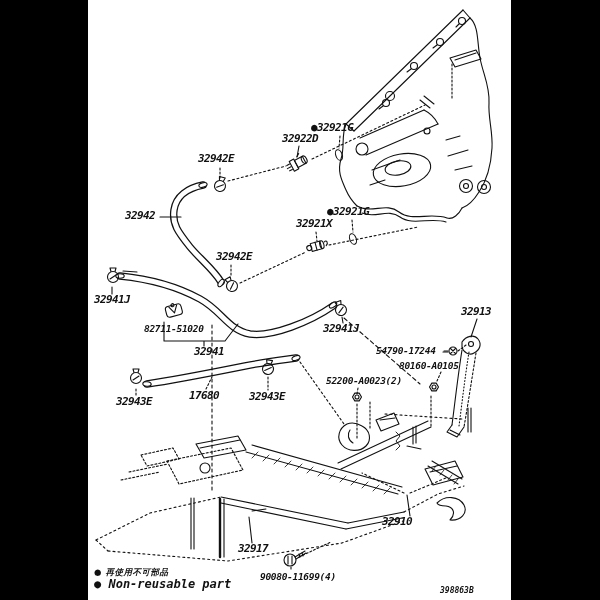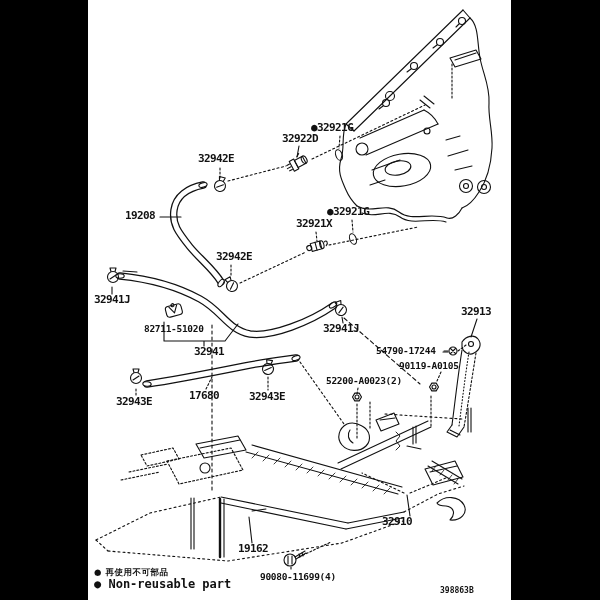--- a/index.html
+++ b/index.html
@@ -1,21 +1,21 @@
 <!DOCTYPE html>
 <html><head>
 <meta charset="utf-8">
 <style>
   html,body{margin:0;padding:0}
   body{width:600px;height:600px;background:#000;position:relative;overflow:hidden;
        font-family:"DejaVu Sans Mono","Liberation Mono",monospace;}
   svg{position:absolute;left:0;top:0}
   .lbl{position:absolute;font-weight:bold;font-size:11px;letter-spacing:-0.6px;
        color:#111;white-space:nowrap;line-height:11px;
-       font-family:"DejaVu Sans Mono","Liberation Mono",monospace;}
+       font-family:"DejaVu Sans Mono","Liberation Mono",monospace;font-style:italic;}
   .sm{font-size:9.5px;letter-spacing:-0.3px}
   .jp{font-size:8.5px;letter-spacing:0.5px;font-family:"DejaVu Sans",sans-serif}
   .en{font-size:12px;letter-spacing:0}
   .tiny{font-size:8px;letter-spacing:0}
 </style>
 </head>
 <body>
 
 <svg width="600" height="600" viewBox="0 0 600 600">
   <rect x="0" y="0" width="600" height="600" fill="#000"></rect>
@@ -248,34 +248,34 @@
       <path d="M344,318 L420,384" stroke-dasharray="4 3"></path>
       <path d="M212,325 L212,492" stroke-dasharray="3 3"></path>
       <path d="M458,351 L466,345" stroke-dasharray="2 2"></path>
     </g>
   </g>
 </svg>
 
 <span class="lbl" style="left:311px;top:122px">●32921G</span>
 <span class="lbl" style="left:282px;top:133px">32922D</span>
 <span class="lbl" style="left:198px;top:153px">32942E</span>
-<span class="lbl" style="left:125px;top:210px">19208</span>
+<span class="lbl" style="left:125px;top:210px">32942</span>
 <span class="lbl" style="left:327px;top:206px">●32921G</span>
 <span class="lbl" style="left:296px;top:218px">32921X</span>
 <span class="lbl" style="left:216px;top:251px">32942E</span>
 <span class="lbl" style="left:94px;top:294px">32941J</span>
 <span class="lbl sm" style="left:144px;top:323px">82711-51020</span>
 <span class="lbl" style="left:194px;top:346px">32941</span>
 <span class="lbl" style="left:323px;top:323px">32941J</span>
 <span class="lbl" style="left:461px;top:306px">32913</span>
 <span class="lbl sm" style="left:376px;top:345px">54790-17244</span>
-<span class="lbl sm" style="left:399px;top:360px">90119-A0105</span>
+<span class="lbl sm" style="left:399px;top:360px">80160-A0105</span>
 <span class="lbl sm" style="left:326px;top:375px">52200-A0023(2)</span>
 <span class="lbl" style="left:116px;top:396px">32943E</span>
 <span class="lbl" style="left:189px;top:390px">17680</span>
 <span class="lbl" style="left:249px;top:391px">32943E</span>
 <span class="lbl" style="left:382px;top:516px">32910</span>
-<span class="lbl" style="left:238px;top:543px">19162</span>
+<span class="lbl" style="left:238px;top:543px">32917</span>
 <span class="lbl sm" style="left:260px;top:571px">90080-11699(4)</span>
 
 <span class="lbl jp" style="left:94px;top:567px">● 再使用不可部品</span>
 <span class="lbl en" style="left:94px;top:579px">● Non-reusable part</span>
 <span class="lbl tiny" style="left:440px;top:585px">398863B</span>
 
 </body></html>

